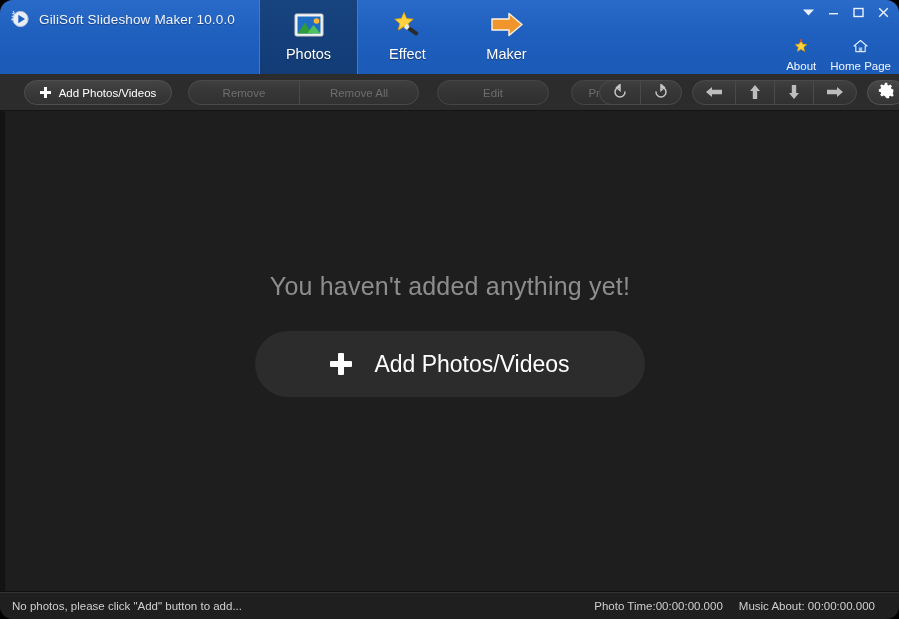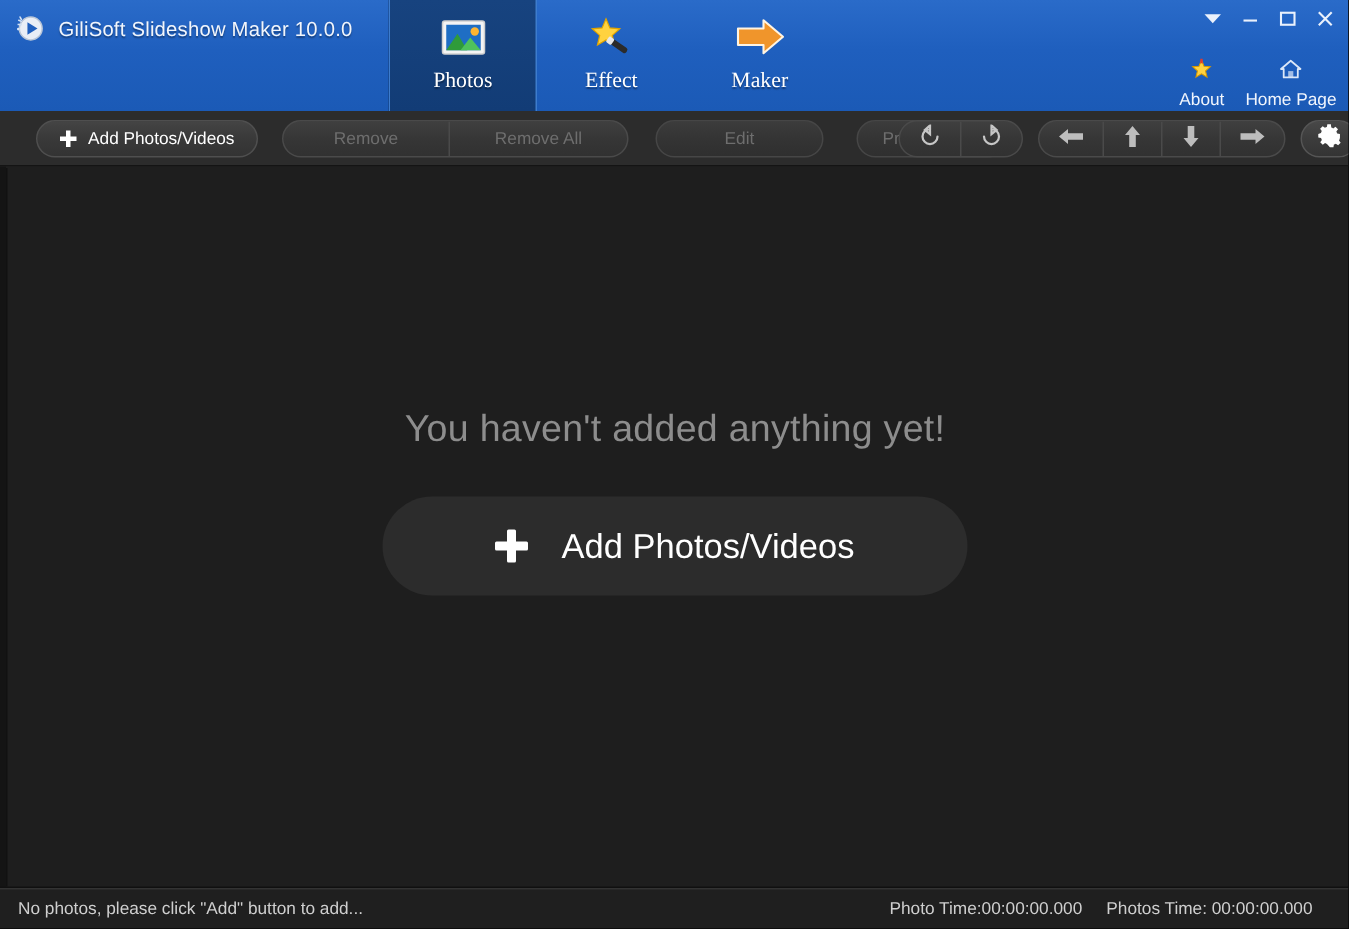--- a/index.html
+++ b/index.html
@@ -10,20 +10,21 @@
   body {
     font-family: "Liberation Sans", sans-serif;
   }
   #app {
     position: relative;
     width: 899px;
     height: 619px;
     overflow: hidden;
     background: #1e1e1e;
     user-select: none;
+    border-radius: 13px;
   }
 
   
   .header {
     position: absolute;
     left: 0; top: 0;
     width: 899px; height: 74px;
     background: linear-gradient(180deg, #2a6bc9 0%, #1f5fbe 45%, #1b5ab6 100%);
     overflow: hidden;
   }
@@ -72,21 +73,20 @@
     height: 36px;
     display: flex;
     align-items: center;
     justify-content: center;
   }
   .tab .tablabel {
     color: #ffffff;
     font-size: 14.5px;
     margin-top: 3px;
     text-shadow: 0 1px 1px rgba(0,0,0,.4);
-    font-family: Liberation Serif, serif;
   }
 
   
   .wincontrols {
     position: absolute;
     right: 4px; top: 2px;
     display: flex;
     align-items: center;
     gap: 1px;
   }
@@ -504,17 +504,17 @@
     </div>
 
   </div>
 
   <div class="sep-line"></div>
 
   <div class="statusbar">
     <div class="status-left">No photos, please click "Add" button to add...</div>
     <div class="status-right">
       <span>Photo Time:00:00:00.000</span>
-      <span>Photos Time:  00:00:00.000</span>
+      <span>Music About:  00:00:00.000</span>
     </div>
   </div>
 
 </div>
 
 </body></html>

